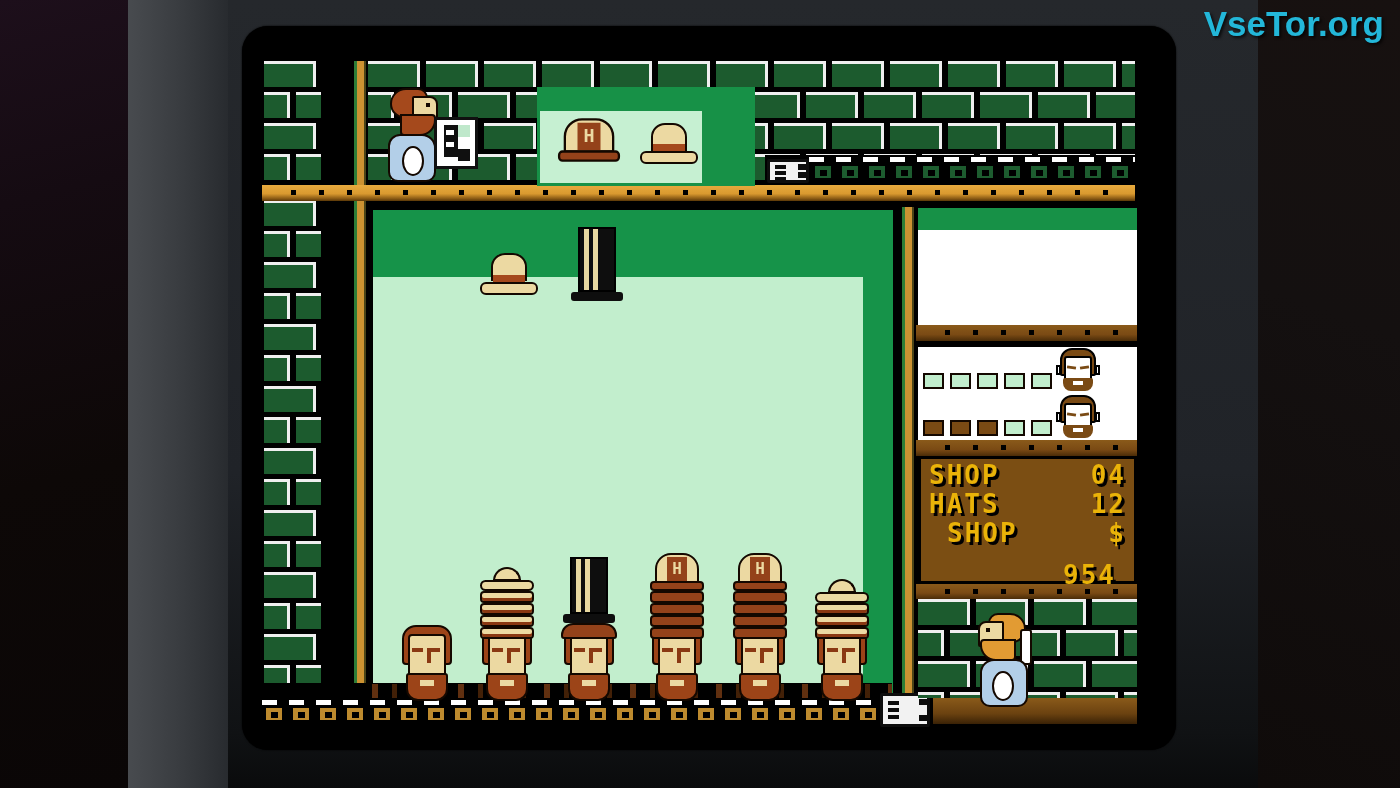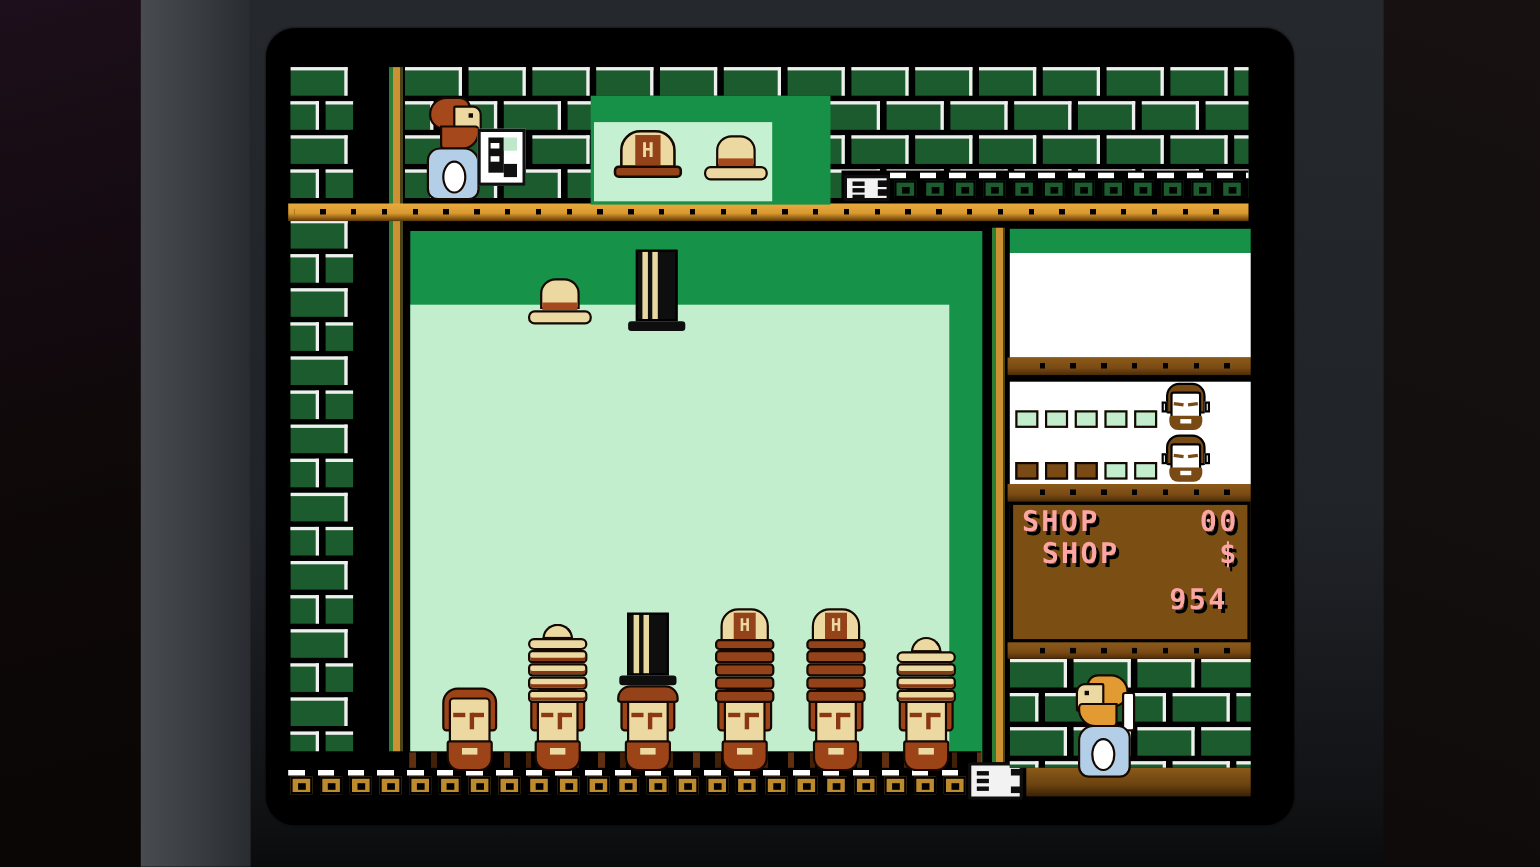--- a/index.html
+++ b/index.html
@@ -102,38 +102,39 @@
   .m-hair{position:absolute;left:2px;top:0;width:38px;height:30px;border:2px solid #140800;border-radius:16px 10px 0 14px;box-sizing:border-box;}
   .m-face{position:absolute;left:24px;top:8px;width:26px;height:26px;background:#ecd9a2;border:2px solid #140800;border-radius:2px 8px 2px 2px;box-sizing:border-box;}
   .m-eye{position:absolute;left:38px;top:15px;width:4px;height:4px;background:#140800;}
   .m-beard{position:absolute;left:12px;top:26px;width:36px;height:22px;border:2px solid #140800;border-radius:0 4px 16px 4px;box-sizing:border-box;}
   .m-body{position:absolute;left:0;top:46px;width:48px;height:48px;background:#b3cfe8;border:2px solid #140800;border-radius:12px 14px 10px 10px;box-sizing:border-box;}
   .m-hand{position:absolute;left:14px;top:58px;width:22px;height:30px;background:#fff;border:2px solid #140800;border-radius:50%;box-sizing:border-box;}
   .m-phone{position:absolute;left:-4px;top:16px;width:12px;height:36px;background:#fff;border:2px solid #140800;border-radius:3px;box-sizing:border-box;}
 
   
   .meter{position:absolute;width:21px;height:16px;border:2px solid #140800;box-sizing:border-box;}
-  #shop-panel{background:#7b4e13;border:3px solid #000;box-sizing:border-box;color:#fca5a5;
+  #shop-panel{background:#7b4e13;border:3px solid #000;box-sizing:border-box;color:#eab308;
      font-weight:bold;font-size:26px;letter-spacing:2px;}
   .hud-line{display:flex;justify-content:space-between;padding:1px 8px 0 8px;height:28px;
      text-shadow:3px 3px 0 #000;}
   .hud-cash{padding-left:26px;}
   #hud-amount{text-align:right;padding:14px 18px 0 0;text-shadow:3px 3px 0 #000;}
 </style>
 </head>
 <body>
 
 <div id="stage">
 
   <div class="px" id="bg-left"></div>
   <div class="px" id="monitor-side"></div>
   <div class="px" id="bezel"></div>
   <div class="px" id="bg-right"></div>
   <div class="px" id="crt"></div>
 
+  <div class="px" id="watermark" style="color: rgb(35, 183, 217);">VseTor.org</div>
 
   <div class="px" id="game">
 
     <div class="px bricks" style="left:6px;top:6px;width:57px;height:124px">
         <div class="brick" style="left: 0px; top: 0px; width: 52px; height: 26px;"></div>
         <div class="brick" style="left: -26px; top: 31px; width: 52px; height: 26px;"></div>
         <div class="brick" style="left: 32px; top: 31px; width: 52px; height: 26px;"></div>
         <div class="brick" style="left: 0px; top: 62px; width: 52px; height: 26px;"></div>
         <div class="brick" style="left: -26px; top: 93px; width: 52px; height: 26px;"></div>
         <div class="brick" style="left: 32px; top: 93px; width: 52px; height: 26px;"></div>
@@ -582,21 +583,25 @@
       </div>
     </div>
 
     <div class="px beam-brown" style="left:658px;top:385px;width:221px;height:16px">
         <div class="beam-dots"></div>
       </div>
 
     <div class="px" id="shop-panel" style="left:660px;top:401px;width:219px;height:128px">
       <div class="hud-line">
         <span>SHOP</span>
-        <span>00</span>
+        <span>04</span>
+      </div>
+      <div class="hud-line">
+        <span>HATS</span>
+        <span>12</span>
       </div>
       <div class="hud-line hud-cash">
         <span>SHOP</span>
         <span>$</span>
       </div>
       <div id="hud-amount">954</div>
     </div>
 
     <div class="px beam-brown" style="left:658px;top:529px;width:221px;height:15px">
         <div class="beam-dots"></div>

